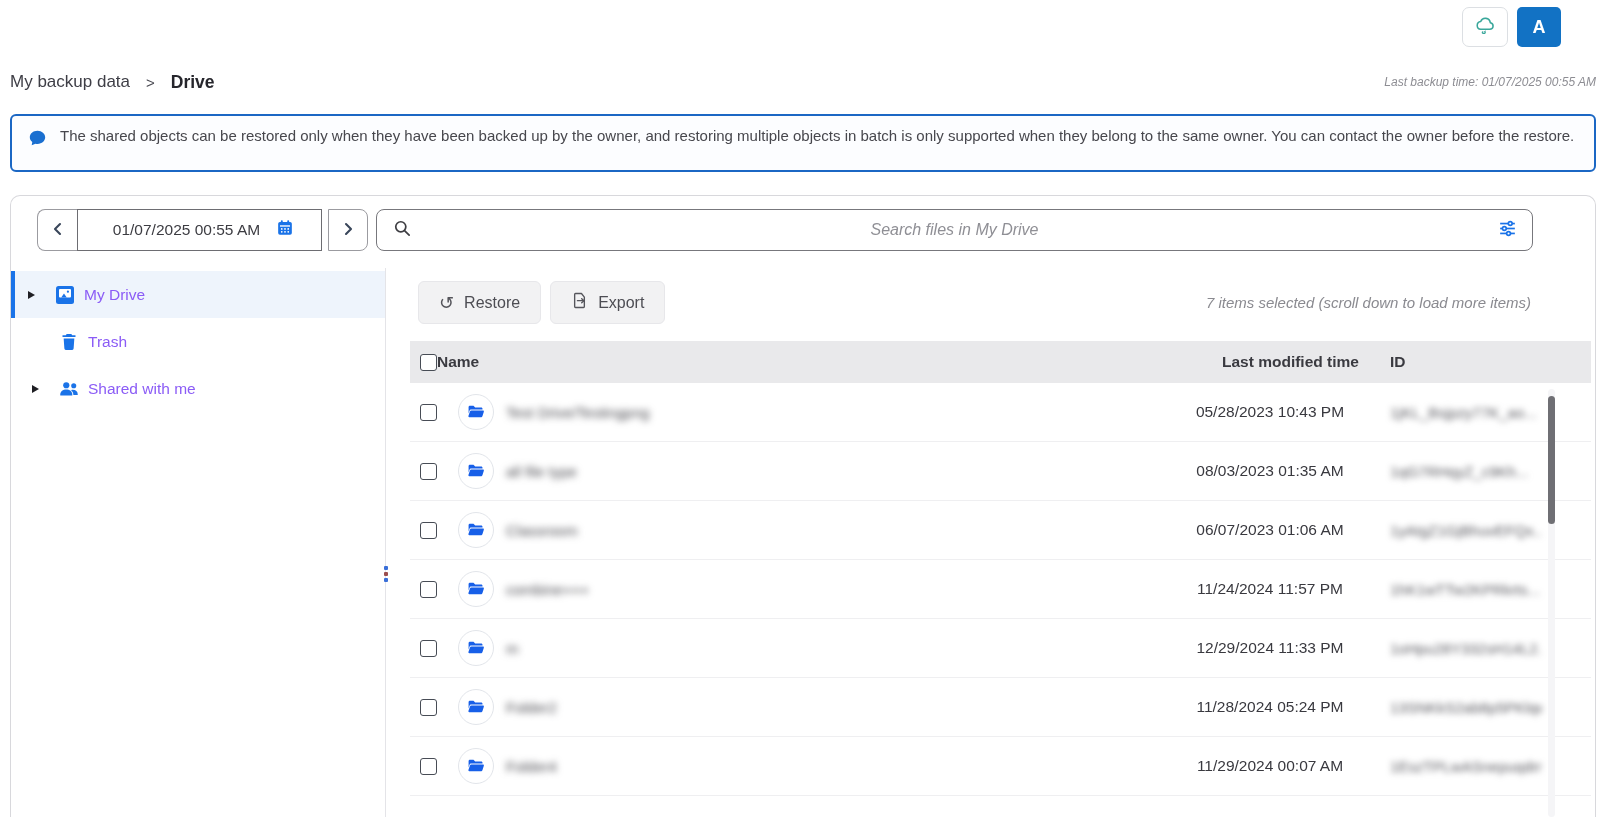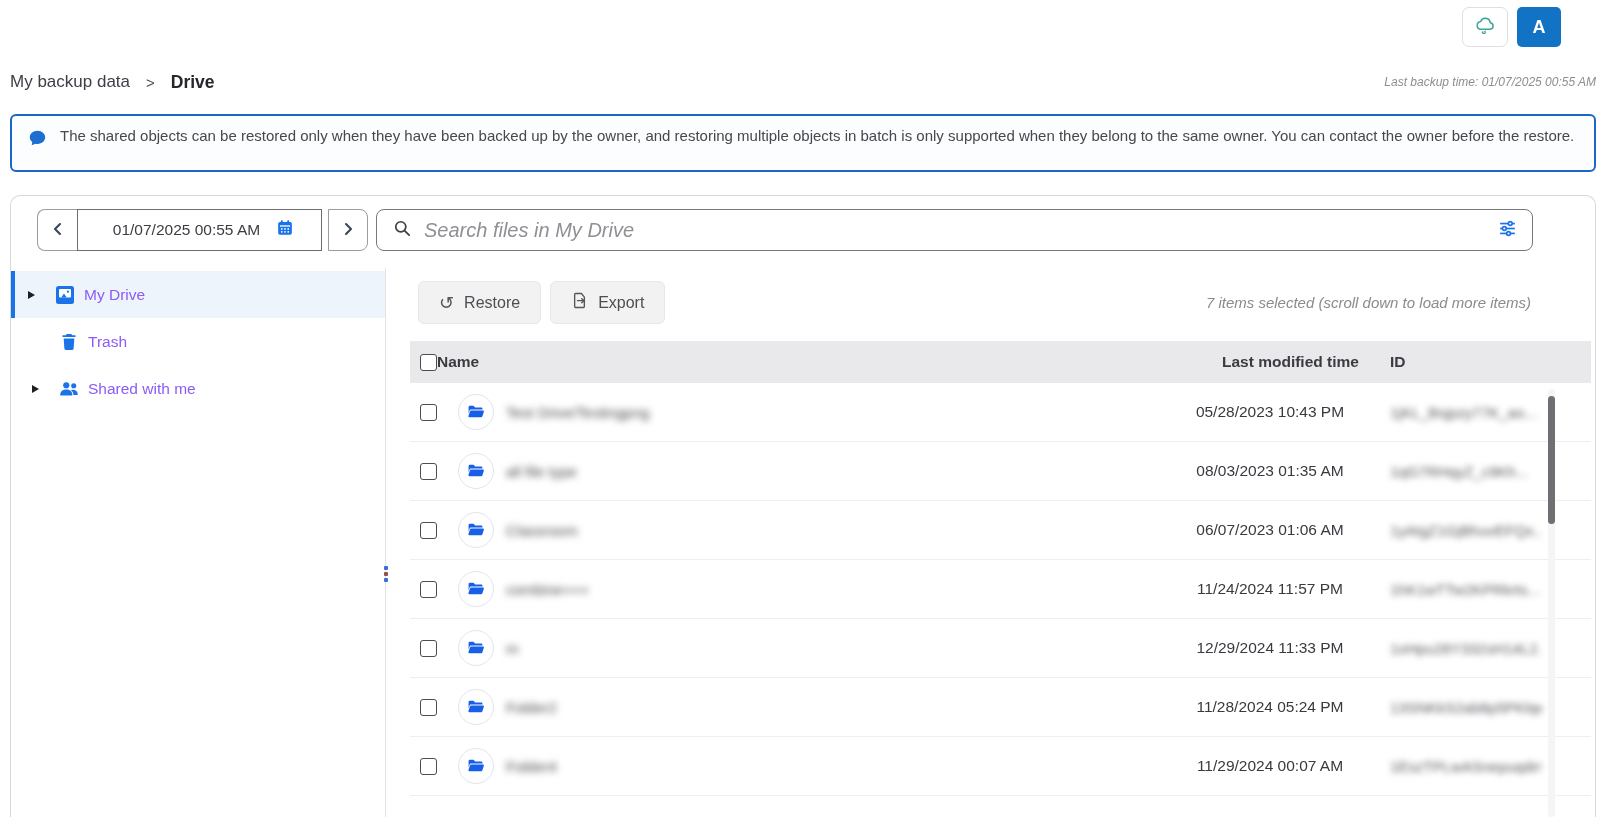--- a/index.html
+++ b/index.html
@@ -39,22 +39,22 @@
   .date-nav { display:flex; height:42px; }
   .nav-btn { width:40px; height:42px; background:#fff; border:1px solid #9b9ba0; display:flex;
              align-items:center; justify-content:center; cursor:pointer; }
   .nav-prev { border-radius:8px 0 0 8px; border-right:none; }
   .nav-next { border-radius:0 8px 8px 0; border-left:none; margin-left:6px; border-left:1px solid #9b9ba0; }
   .date-box { width:245px; height:42px; border:1px solid #6d6d72; background:#fff; display:flex;
               align-items:center; justify-content:center; gap:16px; cursor:pointer; }
   .date-value { font-size:15.5px; color:#3c3c42;margin-left:8px; }
   .search-box { flex:1; margin-left:8px; height:42px; border:1px solid #77777c; border-radius:8px;
                 display:flex; align-items:center; padding:0 14px 0 16px; gap:12px; background:#fff; }
-  .search-box input { flex:1; border:none; outline:none; font-size:20px; color:#333; background:transparent;
-                      font-family:"Liberation Sans","DejaVu Sans",sans-serif; }
+  .search-box input { flex:1; border:none; outline:none; font-size:16px; color:#333; background:transparent;
+                      font-family:"Liberation Sans","DejaVu Sans",sans-serif;text-align:center; }
   .search-box input::placeholder { font-style:italic; color:#8f8f95; }
   .filter-btn { background:none; border:none; cursor:pointer; display:flex; align-items:center; }
 
   
   .content { position:absolute; top:72px; left:0; right:0; bottom:0; display:flex; }
   .sidebar { width:375px; border-right:1px solid #e4e4e8; padding-top:3px; }
   .side-item { height:47px; display:flex; align-items:center; padding-left:17px;
                border-left:4px solid transparent; cursor:pointer; font-size:15.5px; color:#8b5cf6; }
   .side-item.selected { background:#eef4fc; border-left-color:#1a73e8; padding-left:13px; }
   .caret { width:14px; display:flex; align-items:center; }

